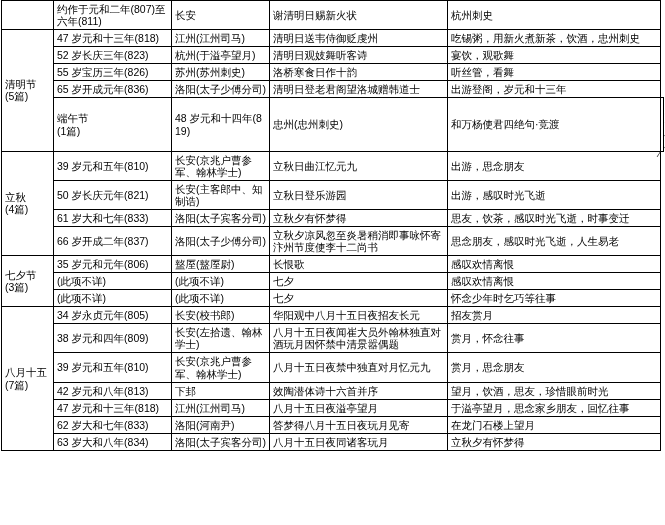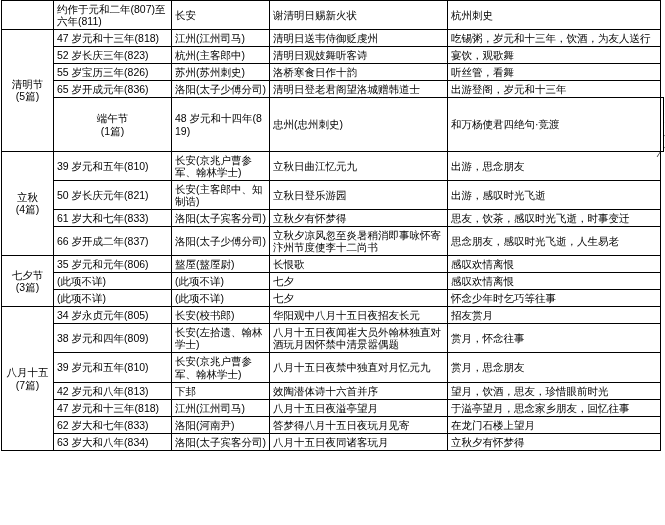--- a/index.html
+++ b/index.html
@@ -45,21 +45,20 @@
   .col-place {
     width: 98px;
   }
   .col-title {
     width: 178px;
   }
   .col-theme {
     width: 213px;
   }
   .group-cell {
-    text-align: center;
     line-height: 1.35;
   }
   .group-cell .gname {
     display: block;
   }
   .group-cell .gcount {
     display: block;
   }
   .cell-multiline {
     line-height: 1.2;
@@ -95,25 +94,25 @@
           <td class="cell-multiline">杭州刺史</td>
         </tr>
         <tr>
           <td class="group-cell" rowspan="5">
             <span class="gname">清明节</span>
             <span class="gcount">(5篇)</span>
           </td>
           <td class="cell-multiline">47 岁元和十三年(818)</td>
           <td class="cell-multiline">江州(江州司马)</td>
           <td class="cell-multiline">清明日送韦侍御贬虔州</td>
-          <td class="cell-multiline">吃锡粥，岁元和十三年，饮酒，为友人送行</td>
+          <td class="cell-multiline">吃锡粥，用新火煮新茶，饮酒，忠州刺史</td>
         </tr>
         <tr>
           <td class="cell-multiline">52 岁长庆三年(823)</td>
-          <td class="cell-multiline">杭州(主客郎中)</td>
+          <td class="cell-multiline">杭州(于溢亭望月)</td>
           <td class="cell-multiline">清明日观妓舞听客诗</td>
           <td class="cell-multiline">宴饮，观歌舞</td>
         </tr>
         <tr>
           <td class="cell-multiline">55 岁宝历三年(826)</td>
           <td class="cell-multiline">苏州(苏州刺史)</td>
           <td class="cell-multiline">洛桥寒食日作十韵</td>
           <td class="cell-multiline">听丝管，看舞</td>
         </tr>
         <tr>

